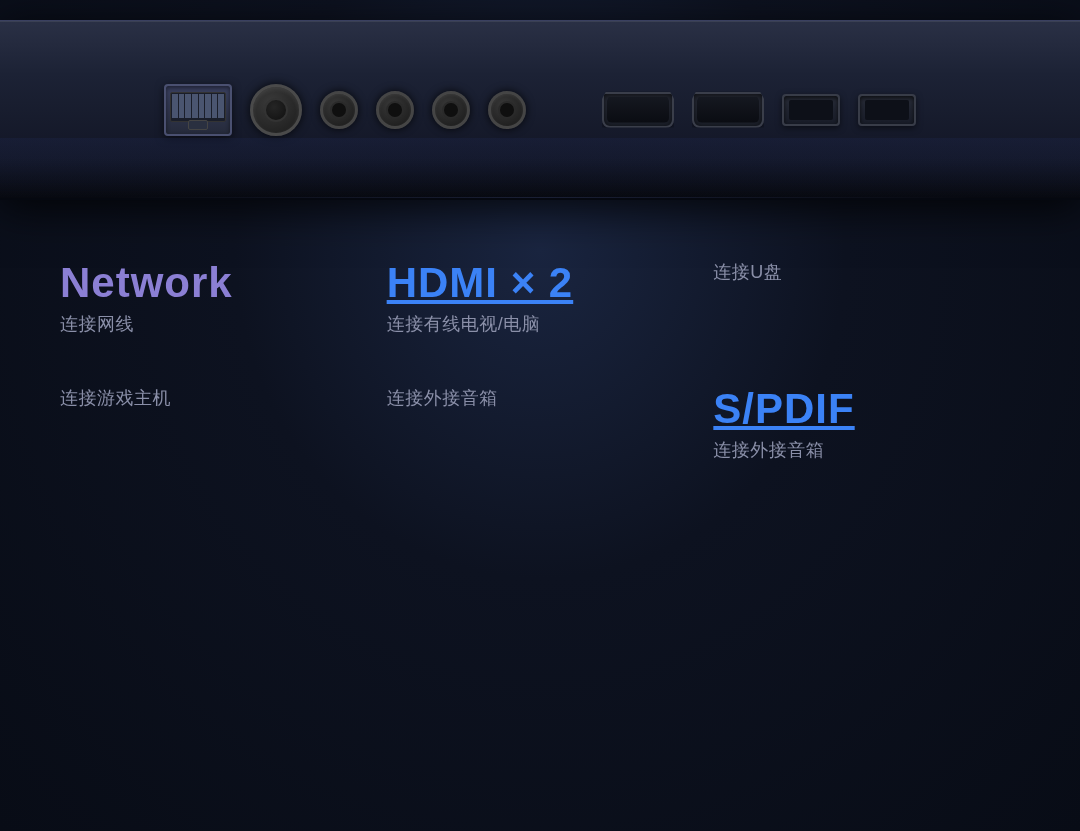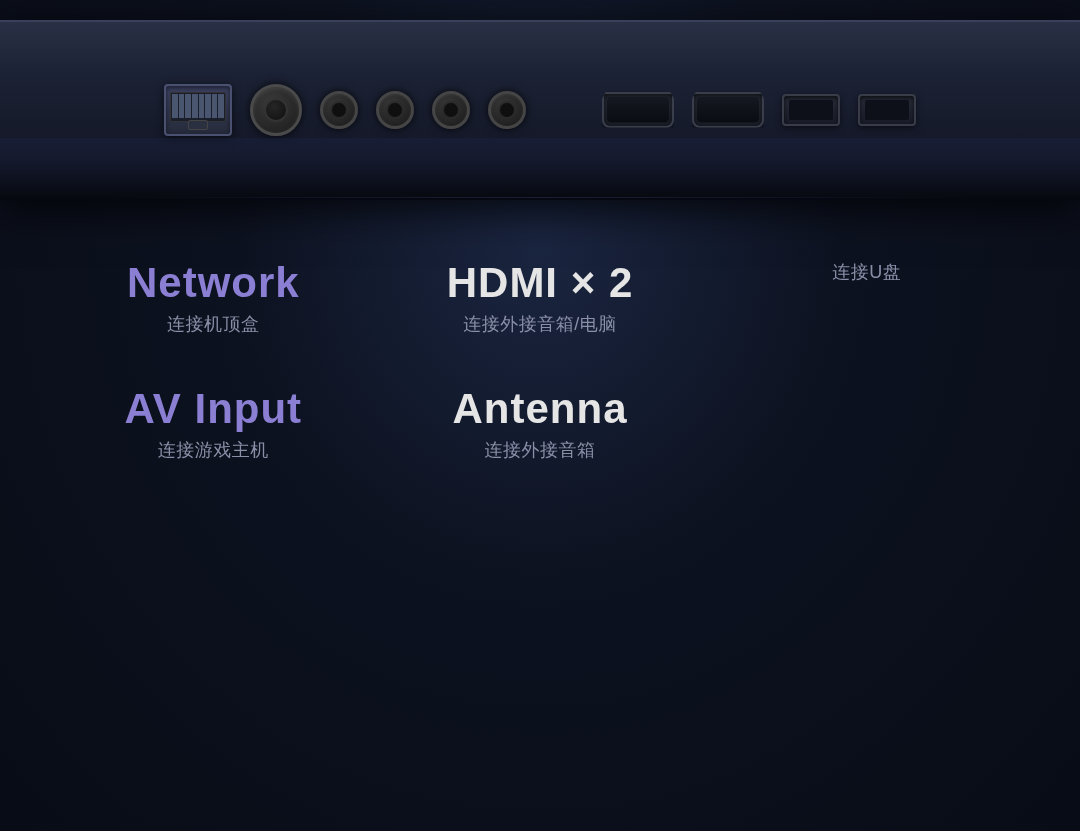--- a/index.html
+++ b/index.html
@@ -215,37 +215,38 @@
       position: relative;
       padding: 40px 60px 20px;
       display: grid;
       grid-template-columns: 1fr 1fr 1fr;
       gap: 50px 20px;
     }
 
     .port-info {
       display: flex;
       flex-direction: column;
-      align-items: center;
+      align-items: flex-start;
       gap: 6px;
     }
 
     .port-info-title {
       font-size: 42px;
       font-weight: 700;
       letter-spacing: 1px;
       line-height: 1.1;
     }
 
     .port-info-title.purple {
       color: #8b7fd4;
     }
 
     .port-info-title.blue-purple {
-      color: #e5e5e5;
+      color: #3b82f6;
+      text-decoration: underline;
     }
 
     .port-info-subtitle {
       font-size: 18px;
       color: #8a8fa8;
       font-weight: 400;
       letter-spacing: 0.5px;
     }
 
     
@@ -309,36 +310,38 @@
     <div class="panel-reflection">
       <div class="divider-line"></div>
     </div>
   </div>
 </div>
 
 <div class="info-section">
 
   <div class="port-info">
     <div class="port-info-title purple">Network</div>
-    <div class="port-info-subtitle">连接机顶盒</div>
+    <div class="port-info-subtitle">连接网线</div>
   </div>
 
   <div class="port-info">
     <div class="port-info-title blue-purple">HDMI × 2</div>
-    <div class="port-info-subtitle">连接外接音箱/电脑</div>
+    <div class="port-info-subtitle">连接有线电视/电脑</div>
   </div>
 
   <div class="port-info">
     <div class="port-info-subtitle">连接U盘</div>
   </div>
 
   <div class="port-info">
-    <div class="port-info-title purple">AV Input</div>
     <div class="port-info-subtitle">连接游戏主机</div>
   </div>
 
   <div class="port-info">
-    <div class="port-info-title blue-purple">Antenna</div>
     <div class="port-info-subtitle">连接外接音箱</div>
   </div>
 
+  <div class="port-info">
+    <div class="port-info-title blue-purple">S/PDIF</div>
+    <div class="port-info-subtitle">连接外接音箱</div>
+  </div>
 
 </div>
 
 </body></html>

